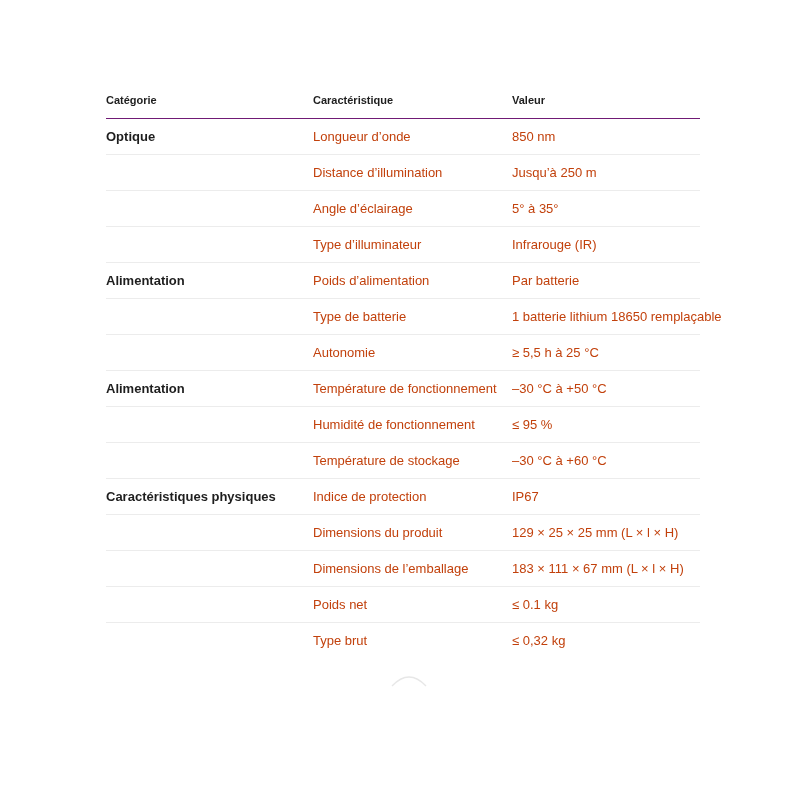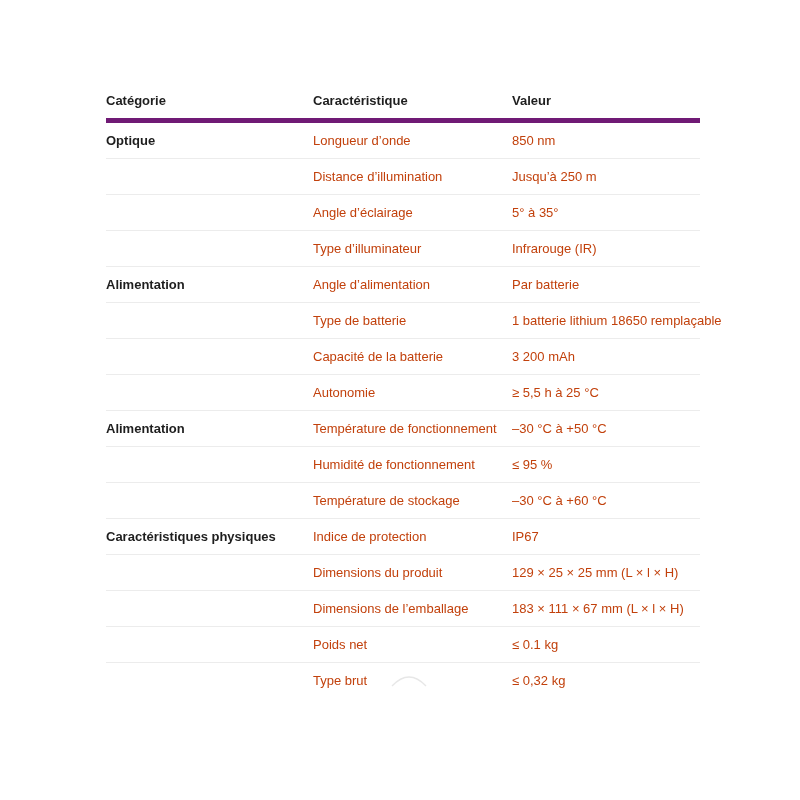--- a/index.html
+++ b/index.html
@@ -23,26 +23,26 @@
     border-collapse: collapse;
     table-layout: fixed;
   }
   table.spec-table col.c1 { width: 207px; }
   table.spec-table col.c2 { width: 199px; }
   table.spec-table col.c3 { width: 188px; }
 
   table.spec-table th {
     text-align: left;
     vertical-align: bottom;
-    font-size: 13px;
+    font-size: 11px;
     line-height: 17px;
     font-weight: bold;
     color: #1e1e1e;
     padding: 0 6px 9px 0;
-    border-bottom: 5px solid #701a75;
+    border-bottom: 1px solid #701a75;
     white-space: nowrap;
   }
   table.spec-table td {
     font-size: 13px;
     line-height: 17px;
     font-weight: normal;
     color: #c2410c;
     padding: 9px 6px 9px 0;
     border-bottom: 1px solid #ececec;
     vertical-align: middle;
@@ -104,35 +104,30 @@
   </tr>
 
   <tr>
     <td class="cat"></td>
     <td class="feat">Type d’illuminateur</td>
     <td class="val">Infrarouge (IR)</td>
   </tr>
 
   <tr>
     <td class="cat">Alimentation</td>
-    <td class="feat">Angle d’alimentation</td>
+    <td class="feat">Poids d’alimentation</td>
     <td class="val">Par batterie</td>
   </tr>
 
   <tr>
     <td class="cat"></td>
     <td class="feat">Type de batterie</td>
     <td class="val">1 batterie lithium 18650 remplaçable</td>
   </tr>
 
-  <tr>
-    <td class="cat"></td>
-    <td class="feat">Capacité de la batterie</td>
-    <td class="val">3 200 mAh</td>
-  </tr>
 
   <tr>
     <td class="cat"></td>
     <td class="feat">Autonomie</td>
     <td class="val">≥ 5,5 h à 25 °C</td>
   </tr>
 
   <tr>
     <td class="cat">Alimentation</td>
     <td class="feat">Température de fonctionnement</td>

